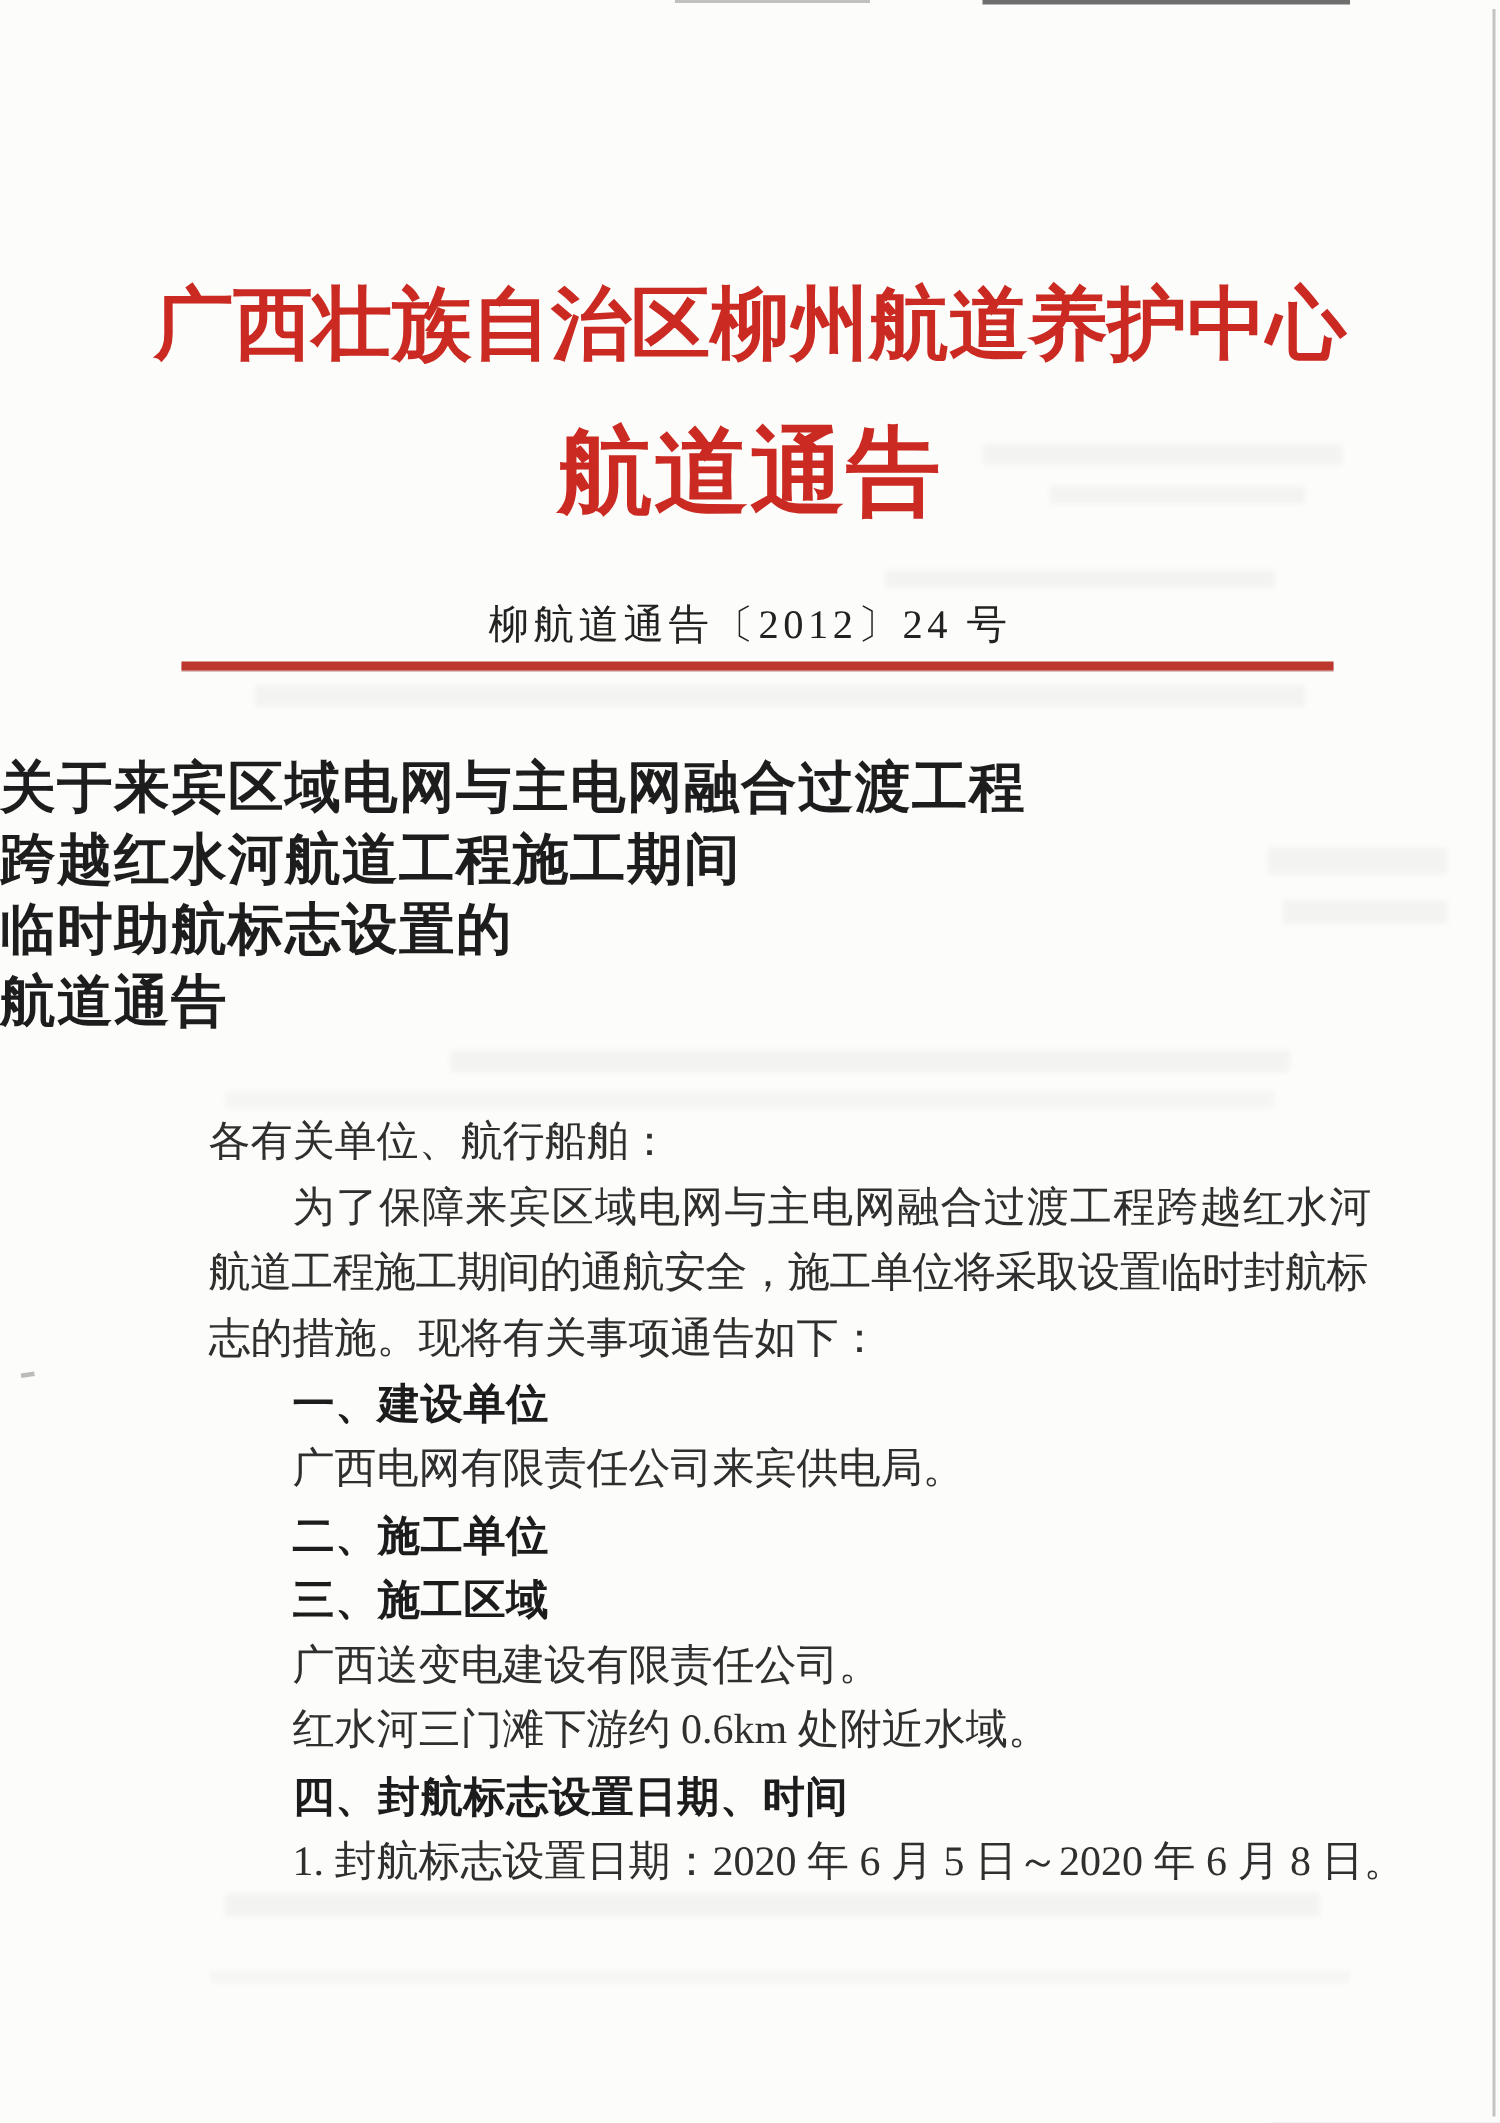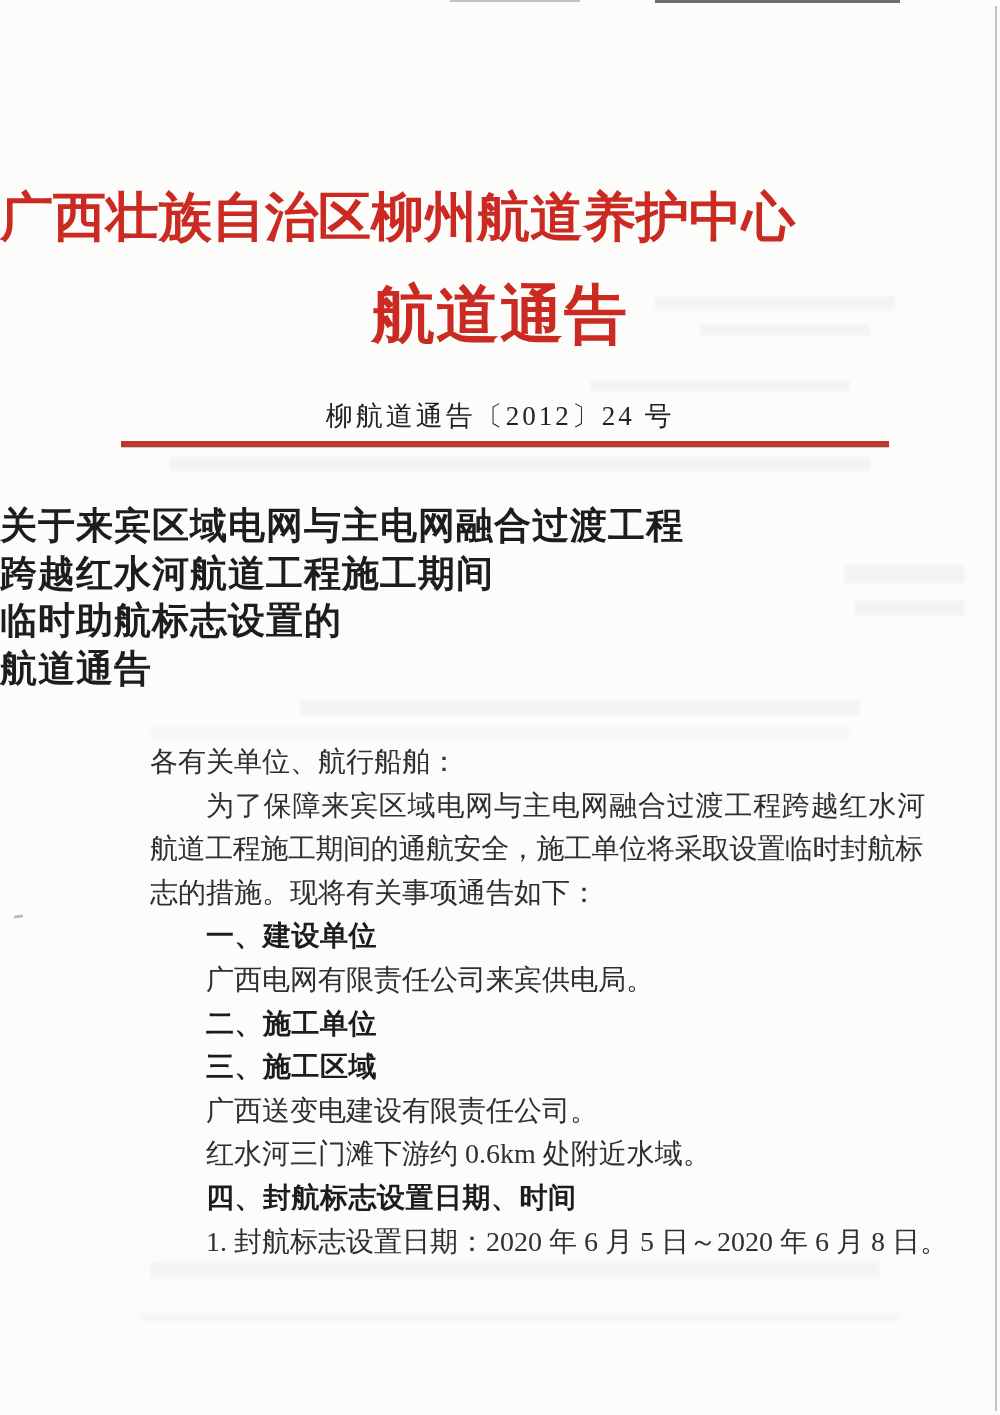--- a/index.html
+++ b/index.html
@@ -9,21 +9,21 @@
     margin:0 auto;
     background:#fcfcfa;
     overflow:hidden;
     font-family:"Liberation Serif","DejaVu Serif",serif;
     color:#2e2e2e;
   }
 
   
   .org-name {
     position:absolute; top:188px; left:0; width:1000px;
-    text-align:left;
+    text-align:center;
     font-size:53px; font-weight:bold; line-height:1.1;
     color:#cb2a22;
     letter-spacing:0px;
   }
   .doc-type {
     position:absolute; top:279px; left:0; width:1000px;
     text-align:center;
     font-size:63px; font-weight:bold; line-height:1.15;
     color:#cb2a22;
     letter-spacing:1px;
@@ -49,21 +49,21 @@
     color:#1d1d1d;
     letter-spacing:1px;
   }
 
   
   .body-block {
     position:absolute; top:740px; left:139px; width:756px;
     font-size:28px; line-height:43.6px;
     color:#2f2f2f;
   }
-  .bline { white-space:nowrap; height:43.6px;margin-left:11px; }
+  .bline { white-space:nowrap; height:43.6px; }
   .indent { padding-left:56px; }
   .sp1 { letter-spacing:0.8px; }
   .tight { letter-spacing:-0.4px; }
   .head {
     font-family:"Liberation Sans","DejaVu Sans",sans-serif;
     font-weight:700;
     color:#1c1c1c;
     letter-spacing:0.5px;
   }
 

